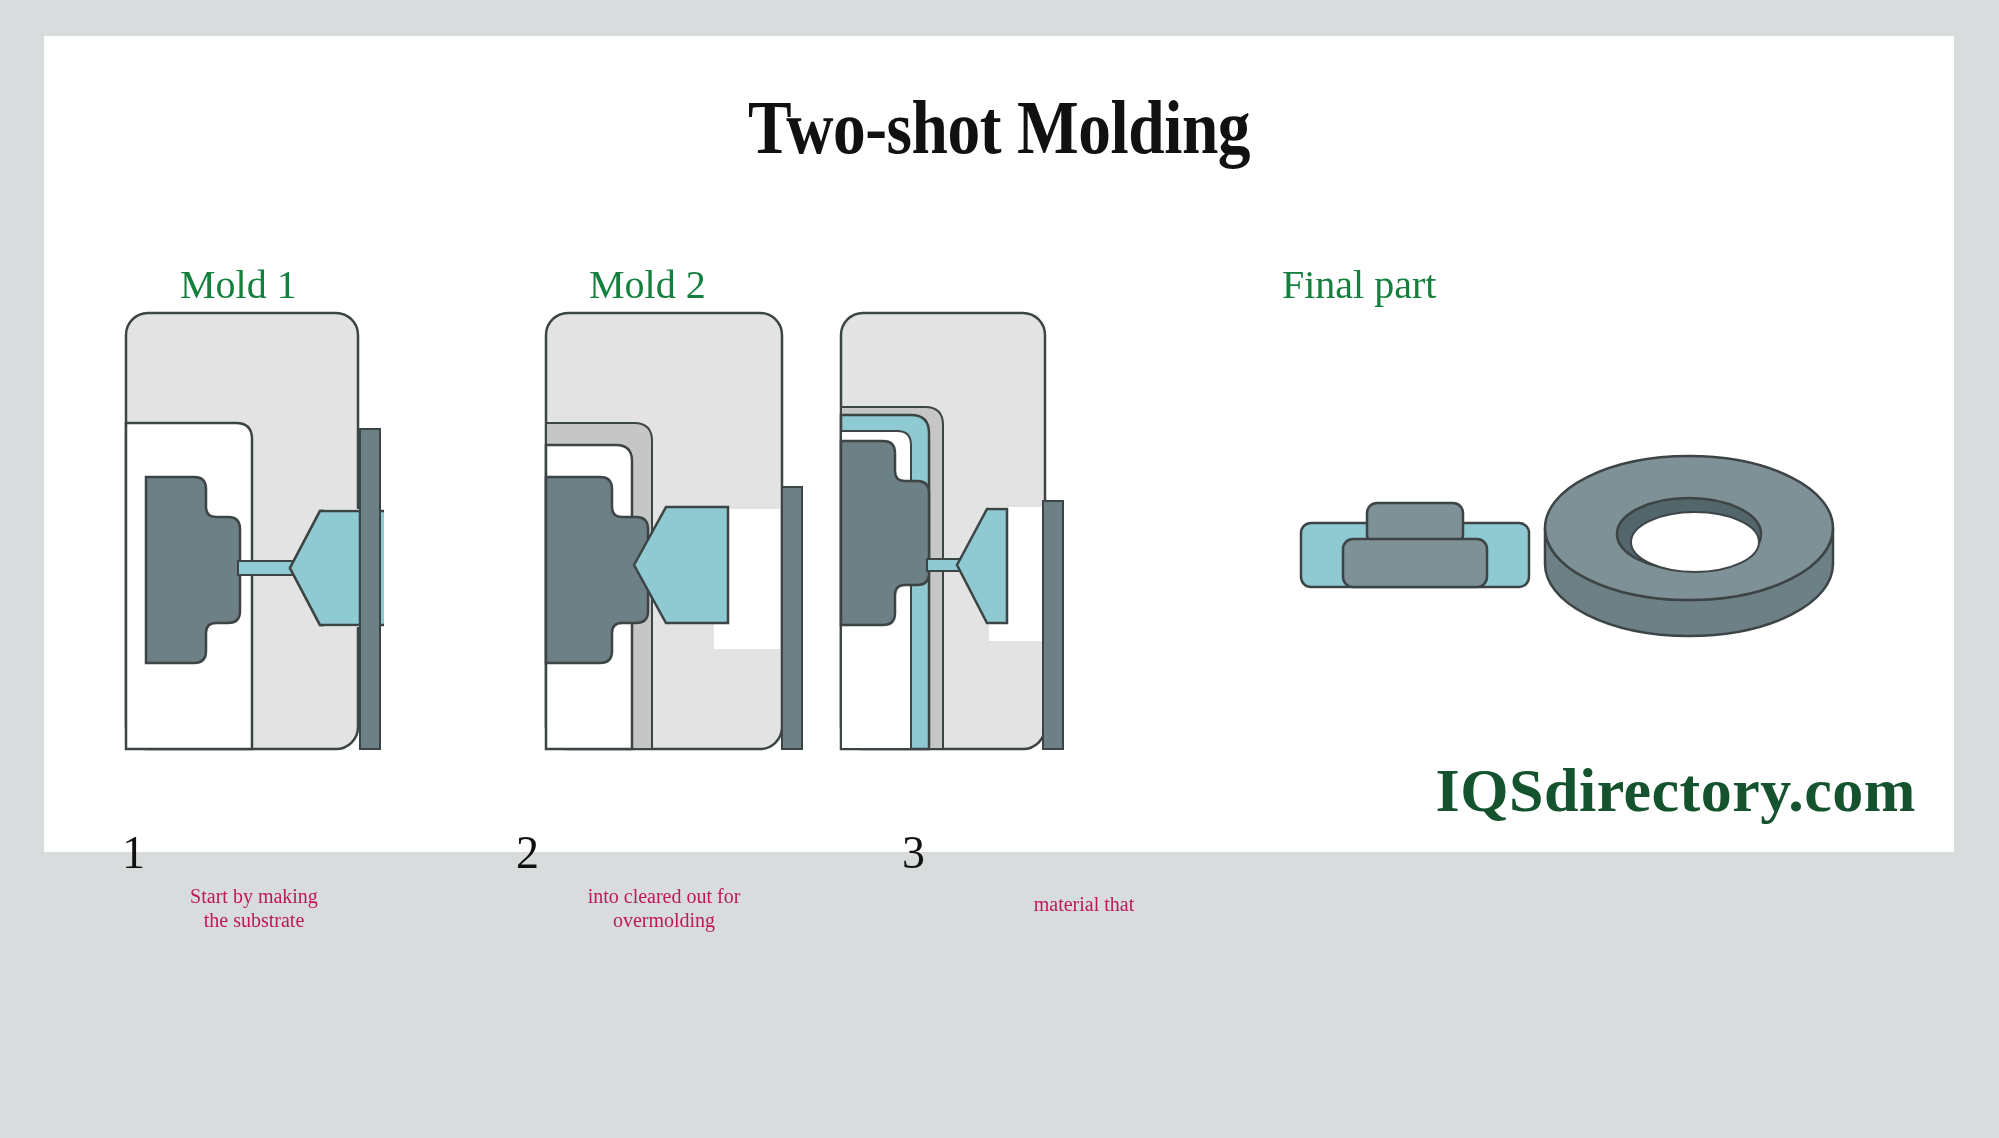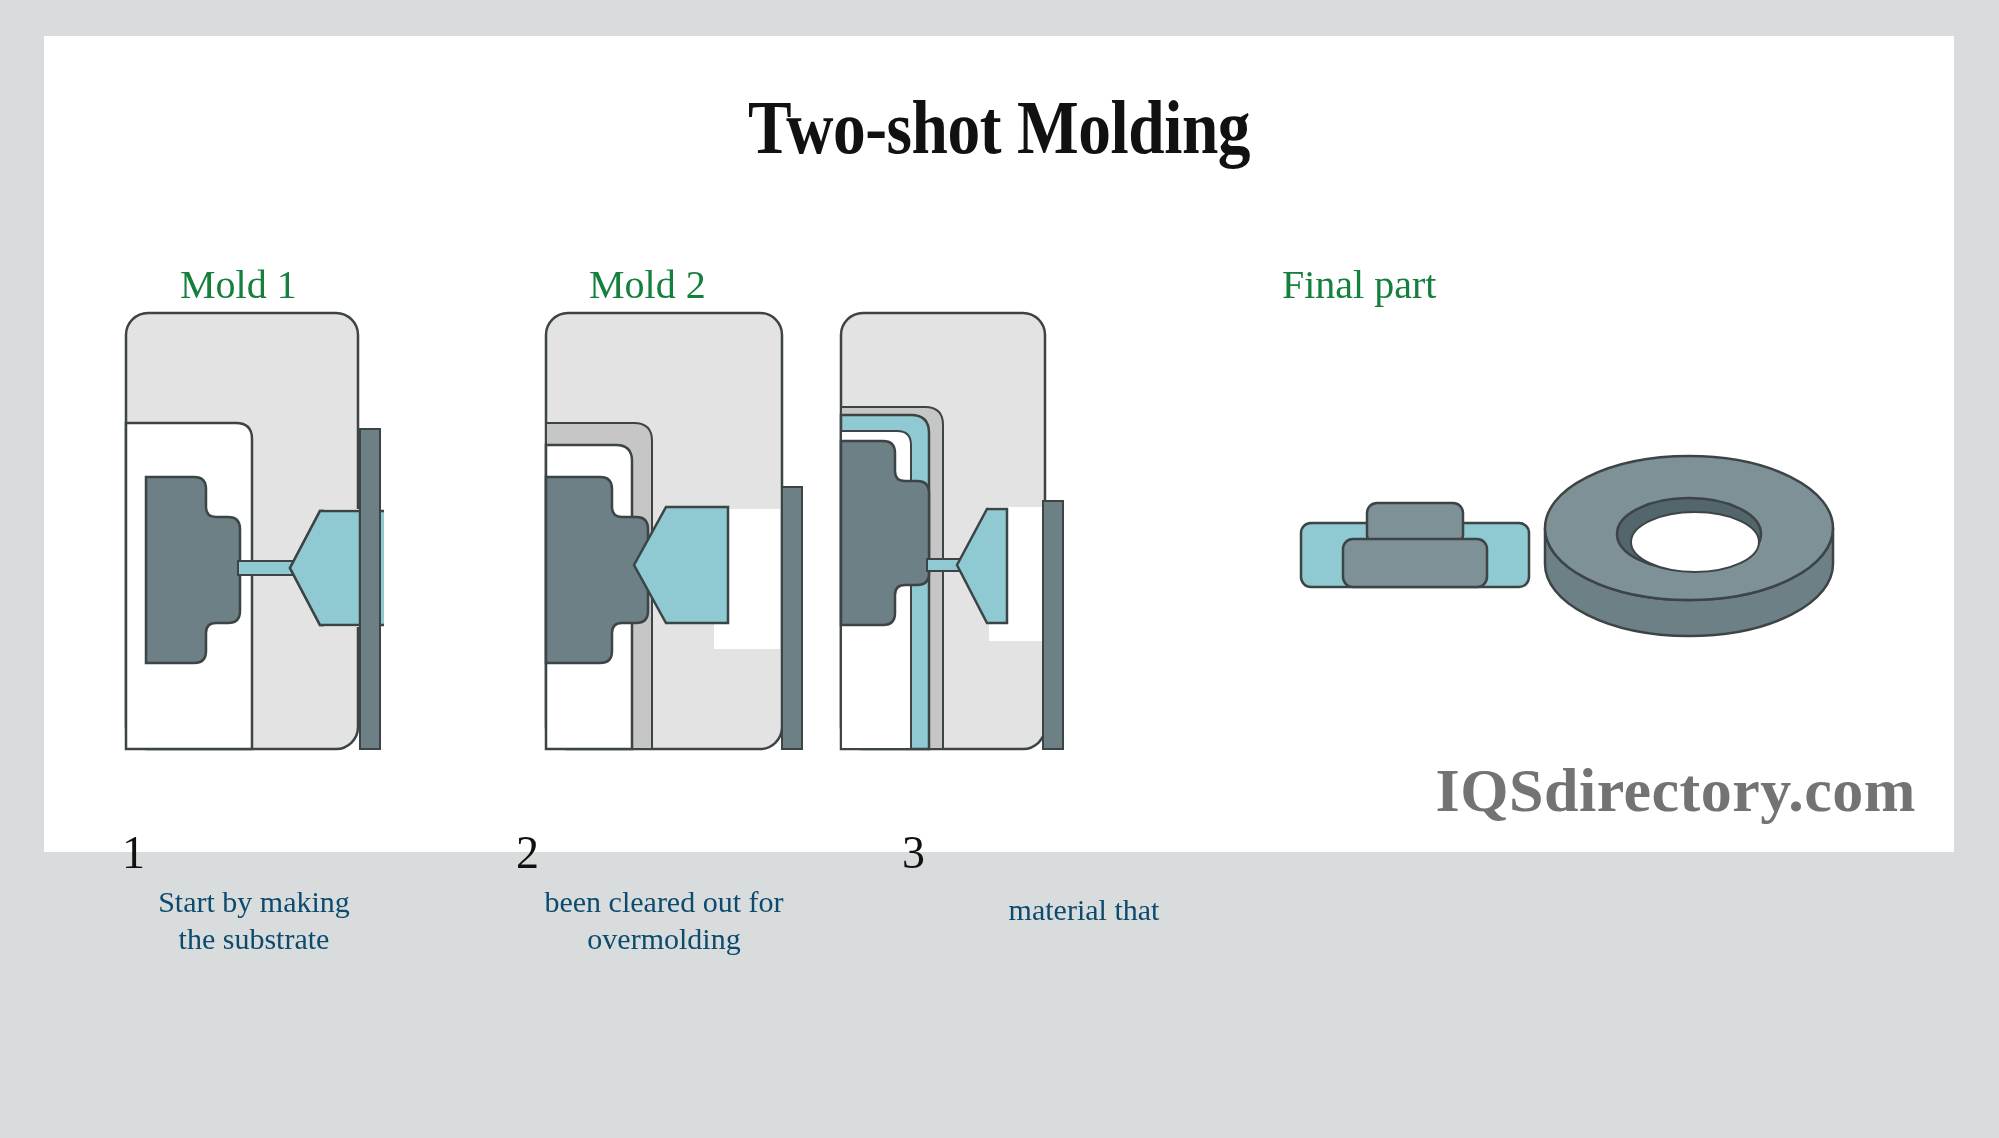--- a/index.html
+++ b/index.html
@@ -50,32 +50,32 @@
     white-space: nowrap;
   }
   .step-num {
     position: absolute;
     font-size: 46px;
     color: #111111;
     font-family: "Liberation Serif", "DejaVu Serif", serif;
   }
   .caption {
     position: absolute;
-    font-size: 30px;
+    font-size: 20px;
     line-height: 1.22;
-    color: #0c4a6e;
+    color: #be185d;
     text-align: center;
     font-family: "Liberation Serif", "DejaVu Serif", serif;
   }
   .watermark {
     position: absolute;
     font-family: "Liberation Serif", "DejaVu Serif", serif;
     font-weight: bold;
     font-size: 62px;
-    color: #737373;
+    color: #14532d;
     letter-spacing: 0.5px;
     white-space: nowrap;
   }
   svg { display: block; }
   .panel { position: absolute; }
 </style>
 </head>
 <body>
 
 <div id="stage">
@@ -180,21 +180,21 @@
     <div class="step-num" style="left:78px; top:790px;">1</div>
     <div class="step-num" style="left:472px; top:790px;">2</div>
     <div class="step-num" style="left:858px; top:790px;">3</div>
 
     <div class="caption" style="left:20px; top:848px; width:380px;">
       <div>Start by making</div>
       <div>the substrate</div>
     </div>
 
     <div class="caption" style="left:420px; top:848px; width:400px;">
-      <div>been cleared out for</div>
+      <div>into cleared out for</div>
       <div>overmolding</div>
     </div>
 
     <div class="caption" style="left:830px; top:856px; width:420px;">
       <div>material that</div>
     </div>
 
     <div class="watermark" style="right:38px; bottom:26px;">IQSdirectory.com</div>
 
   </div>

